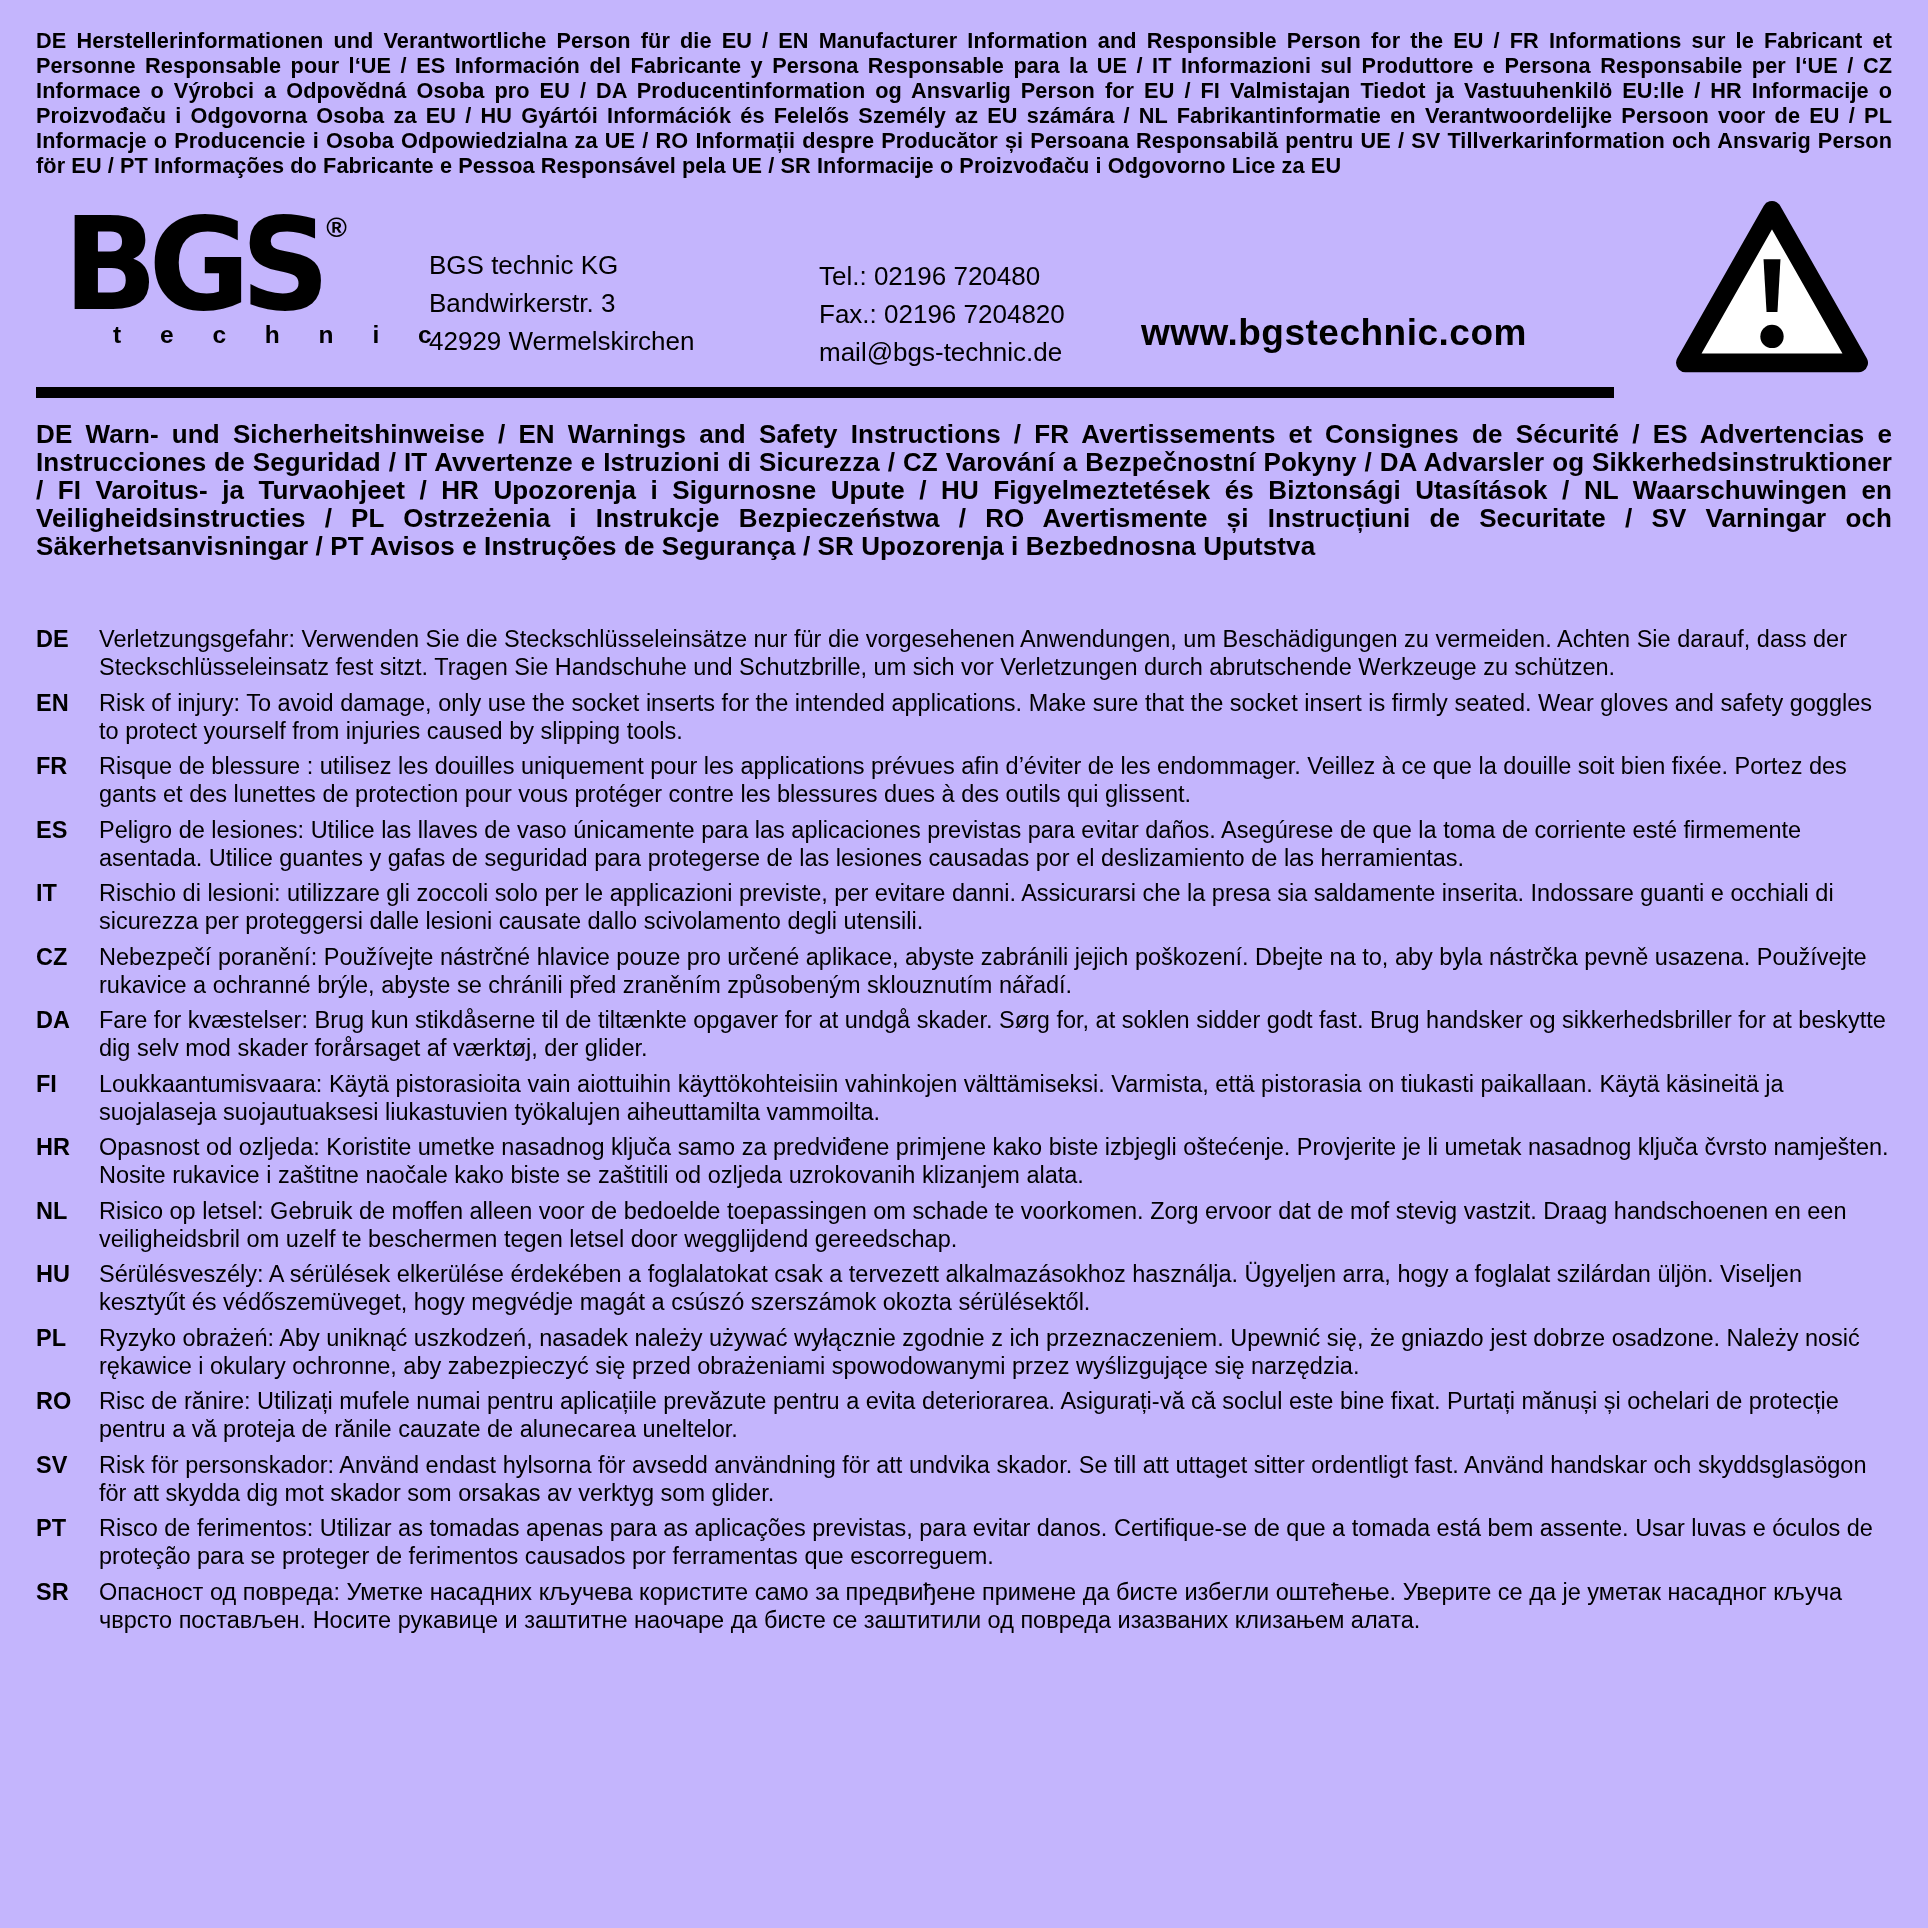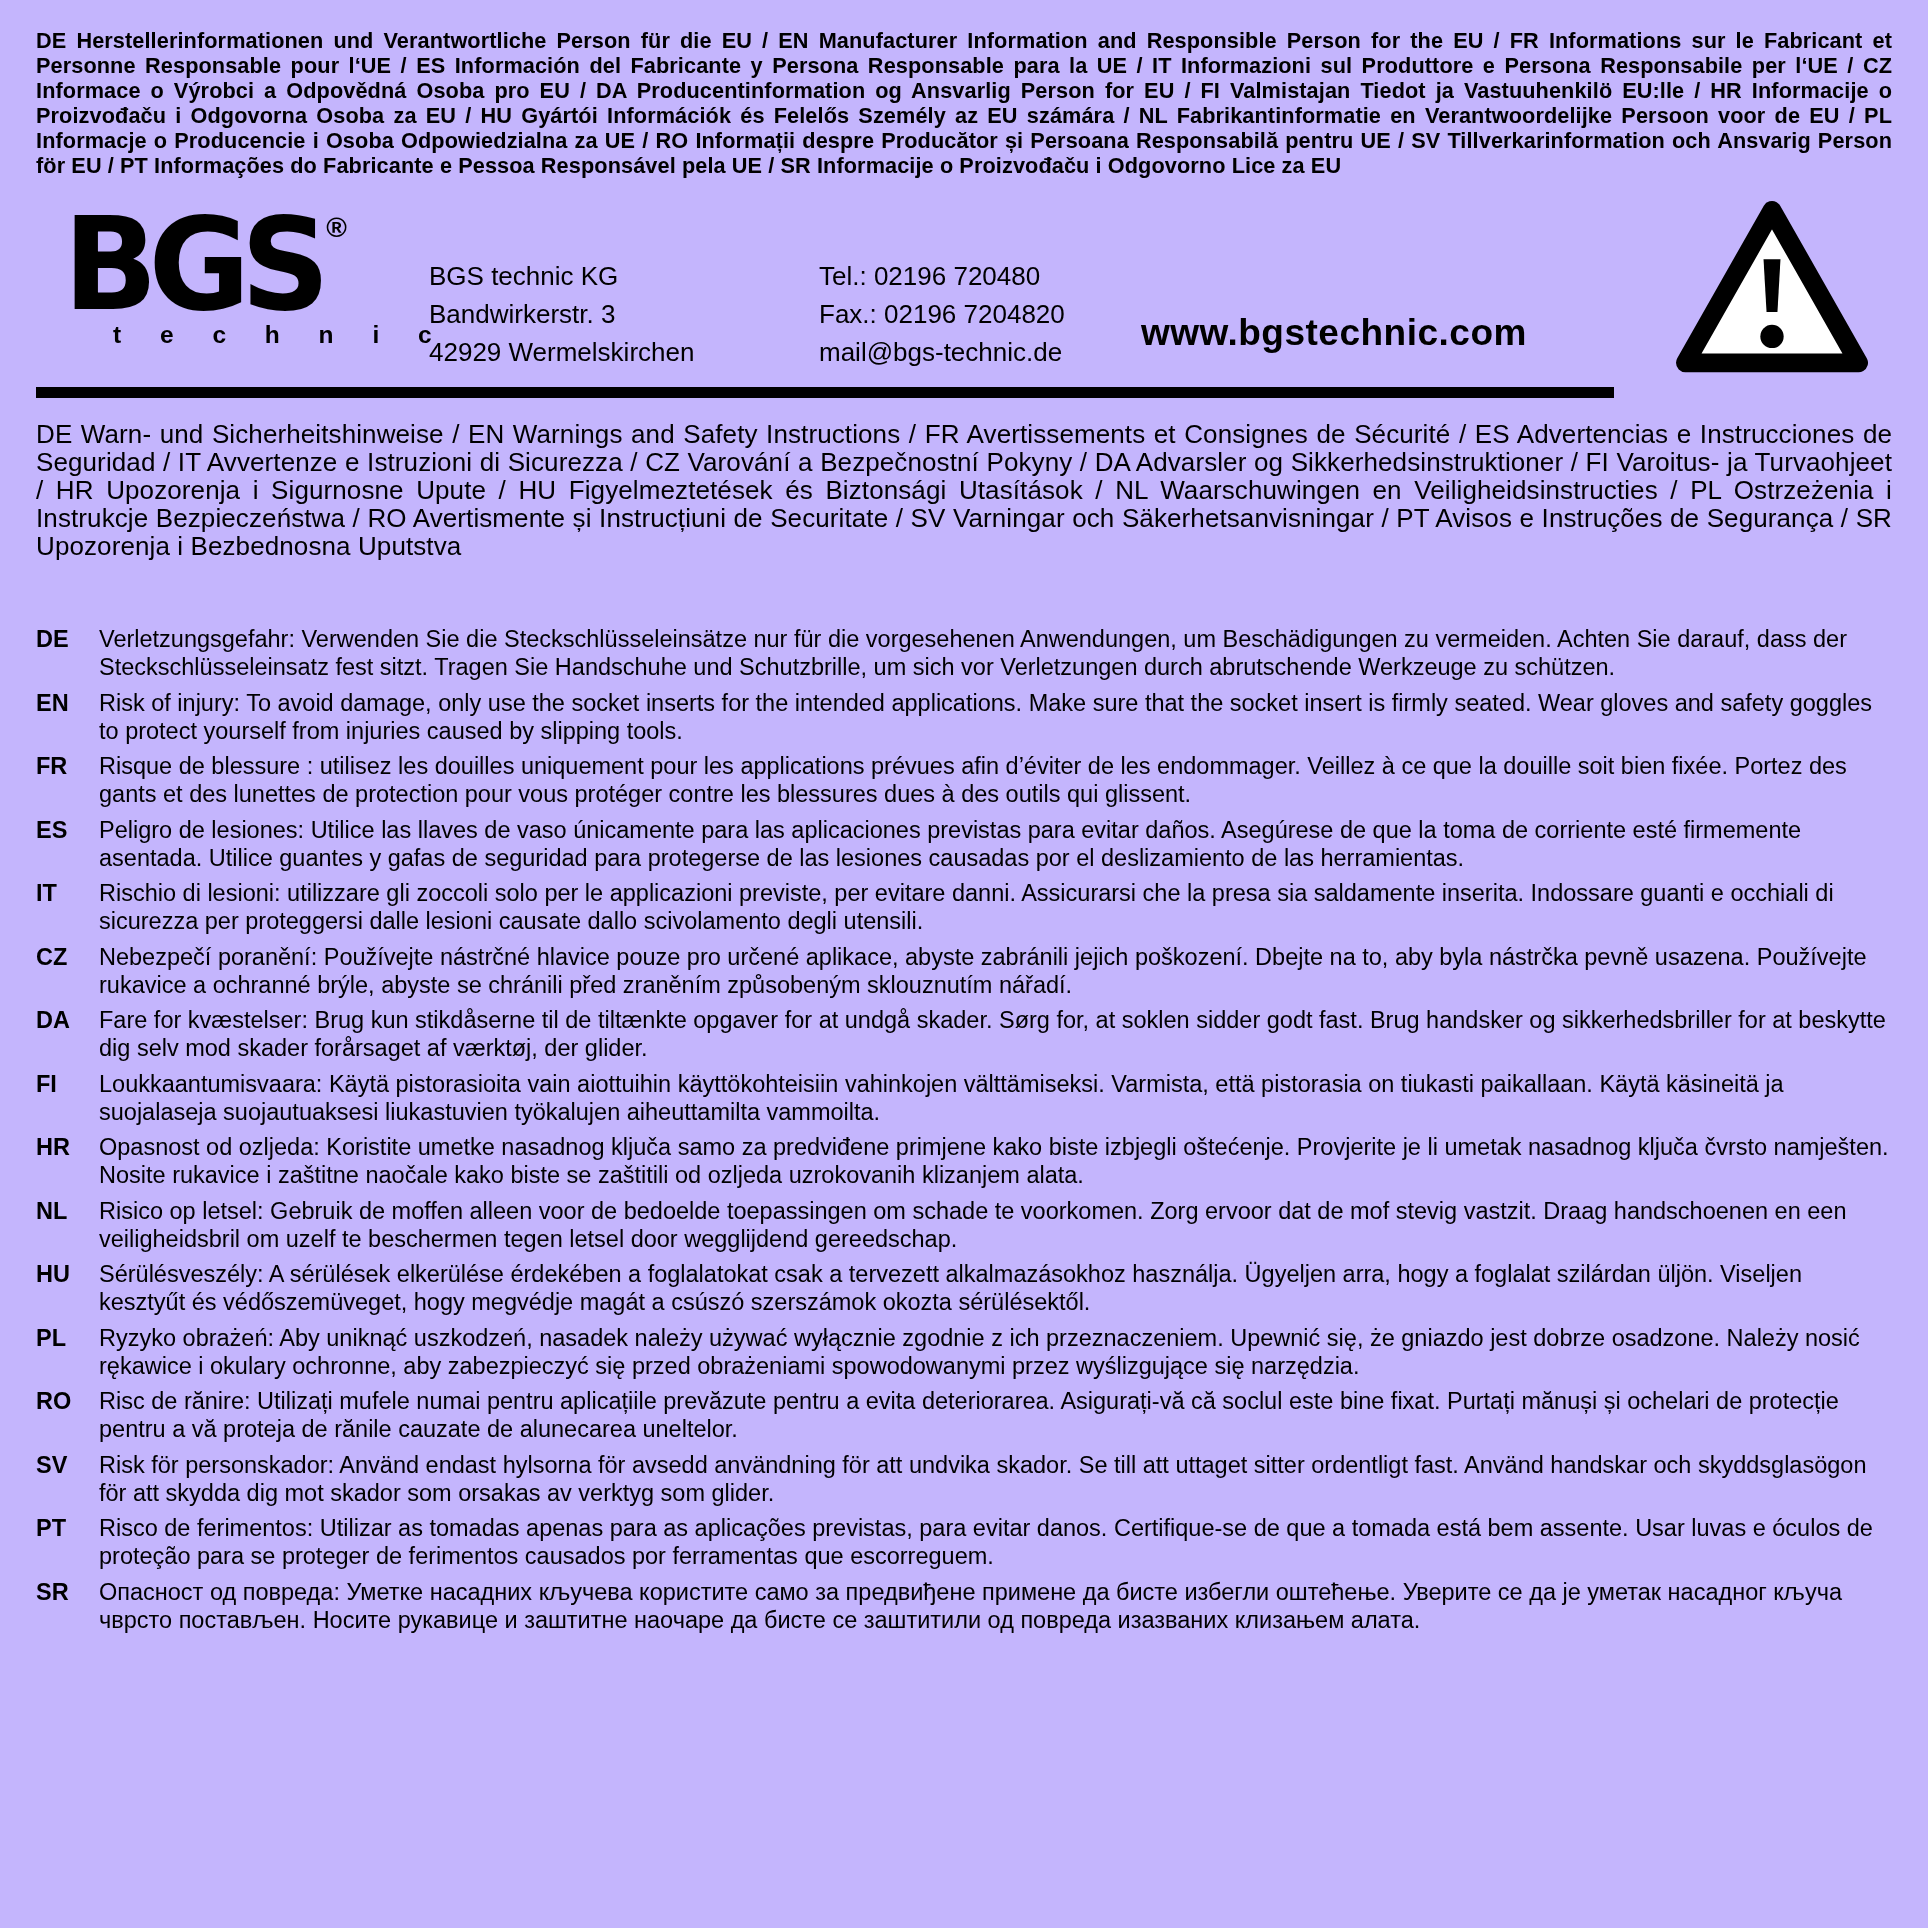--- a/index.html
+++ b/index.html
@@ -36,29 +36,29 @@
   }
   .logo-reg { font-size:28px; font-weight:bold; margin-left:5.6px; margin-top:1.9px; }
   .logo-technic {
     font-weight:bold;
     font-size:24.5px;
     letter-spacing:16px;
     margin-top:1.9px;
     margin-left:77px;
     white-space:nowrap;
   }
-  .addr-col  { position:absolute; left:393px; top:43px; font-size:26px; line-height:38px; }
+  .addr-col  { position:absolute; left:393px; top:32px; font-size:26px; line-height:38px; }
   .tel-col   { position:absolute; left:783px; top:43px; font-size:26px; line-height:38px; }
   .website   { position:absolute; left:1105px; top:98px; font-size:37px; font-weight:bold; letter-spacing:0.5px; }
   .triangle  { position:absolute; left:1640px; top:-17px; width:192px; height:181px; }
   
   .rule { height:10.4px; background:#000; width:1578px; margin-top:11.3px; }
   
   .warn-title {
-    font-weight:normal;
+    font-weight:bold;
     font-size:26px;
     line-height:28px;
     margin-top:22.6px;
     text-align:justify;
     letter-spacing:0.1px;
   }
   
   .warn-list { margin-top:65px; }
   .warn-item { display:flex; margin-bottom:7.5px; }
   .warn-lang { width:63px; flex:0 0 63px; font-weight:bold; font-size:23.5px; line-height:28px; }

